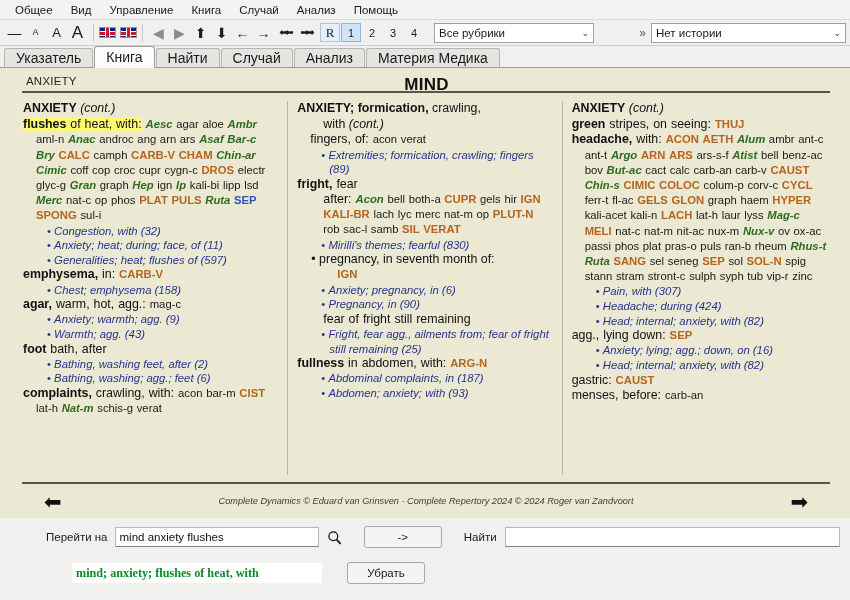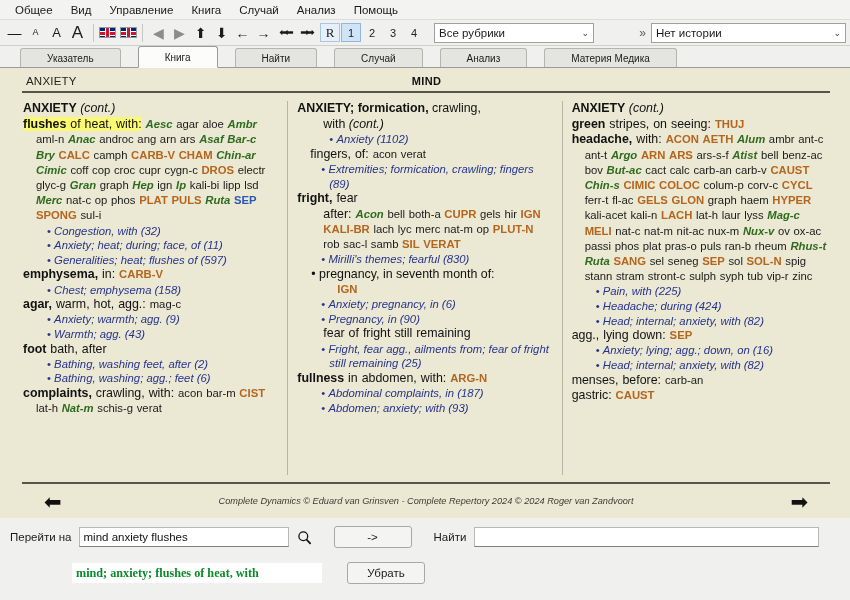--- a/index.html
+++ b/index.html
@@ -109,30 +109,29 @@
   #tabbar {
     height: 22px;
     background: #f0f0ee;
     display: flex;
     align-items: flex-end;
     padding-left: 4px;
     border-bottom: 1px solid #9a9a96;
   }
   .tab {
     height: 19px;
-    padding: 0 26px;
-    font-size: 10px;
+    padding: 0 11px;
+    font-size: 14px;
     color: #1a1a1a;
     display: flex; align-items: center;
     background: #e4e4e0;
     border: 1px solid #b4b4b0;
     border-bottom: none;
     margin-right: 1px;
     border-radius: 3px 3px 0 0;
-    margin-left: 16px;
   }
   .tab.active {
     background: #fcfcfa;
     height: 22px;
     border-color: #9a9a96;
     border-bottom: 1px solid #fcfcfa;
     font-weight: normal;
     margin-bottom: -1px;
   }
 
@@ -151,21 +150,21 @@
   }
   #book-header .left {
     font-size: 11.5px;
     color: #262620;
     letter-spacing: 0.2px;
   }
   #book-header .center {
     position: absolute;
     left: 3px; right: 0;
     text-align: center;
-    font-size: 11px;
+    font-size: 17px;
     font-weight: bold;
     color: #111;
     letter-spacing: 0.3px;
   }
   #book-rule {
     height: 2px;
     background: #55554a;
     margin: 0 20px 0 22px;
   }
 
@@ -247,20 +246,21 @@
   }
 
   
   #bottombar {
     height: 38px;
     background: #f0f0ee;
     display: flex;
     align-items: center;
     padding: 0 10px;
     gap: 0;
+    margin-left: 36px;
   }
   .blabel {
     font-size: 11.5px;
     color: #1a1a1a;
     white-space: nowrap;
   }
   .btext {
     height: 20px;
     background: #fff;
     border: 1px solid #b8b8b6;
@@ -431,23 +431,20 @@
     </div>
 
     <div class="col sep">
       <div class="head-line">
         <span class="ttl">ANXIETY; formication,</span><span> crawling,</span>
       </div>
       <div style="padding-left:26px">
         <span>with</span>
         <span class="ital">(cont.)</span>
       </div>
-      <div class="xref deep">
-        <span class="bullet">•&nbsp;</span><span>Anxiety (1102)</span>
-      </div>
 
       <div class="rub" style="padding-left:13px;text-indent:0">
         <span>fingers,</span><span> of:</span>
         <span class="rem"><span class="g1">acon</span> <span class="g1">verat</span> </span>
       </div>
       <div>
           <div class="xref"><span class="bullet">•&nbsp;</span><span>Extremities; formication, crawling; fingers (89)</span></div>
         </div>
 
       <div class="rub">
@@ -497,42 +494,42 @@
       <div class="rub">
         <span class="rname">green</span><span> stripes, on seeing:</span>
         <span class="rem"><span class="g4">THUJ</span> </span>
       </div>
 
       <div class="rub">
         <span class="rname">headache,</span><span> with:</span>
         <span class="rem"><span class="g4">ACON</span> <span class="g4">AETH</span> <span class="g2">Alum</span> <span class="g1">ambr</span> <span class="g1">ant-c</span> <span class="g1">ant-t</span> <span class="g2">Argo</span> <span class="g4">ARN</span> <span class="g4">ARS</span> <span class="g1">ars-s-f</span> <span class="g2">Atist</span> <span class="g1">bell</span> <span class="g1">benz-ac</span> <span class="g1">bov</span> <span class="g2">But-ac</span> <span class="g1">cact</span> <span class="g1">calc</span> <span class="g1">carb-an</span> <span class="g1">carb-v</span> <span class="g4">CAUST</span> <span class="g2">Chin-s</span> <span class="g4">CIMIC</span> <span class="g4">COLOC</span> <span class="g1">colum-p</span> <span class="g1">corv-c</span> <span class="g4">CYCL</span> <span class="g1">ferr-t</span> <span class="g1">fl-ac</span> <span class="g4">GELS</span> <span class="g4">GLON</span> <span class="g1">graph</span> <span class="g1">haem</span> <span class="g4">HYPER</span> <span class="g1">kali-acet</span> <span class="g1">kali-n</span> <span class="g4">LACH</span> <span class="g1">lat-h</span> <span class="g1">laur</span> <span class="g1">lyss</span> <span class="g2">Mag-c</span> <span class="g4">MELI</span> <span class="g1">nat-c</span> <span class="g1">nat-m</span> <span class="g1">nit-ac</span> <span class="g1">nux-m</span> <span class="g2">Nux-v</span> <span class="g1">ov</span> <span class="g1">ox-ac</span> <span class="g1">passi</span> <span class="g1">phos</span> <span class="g1">plat</span> <span class="g1">pras-o</span> <span class="g1">puls</span> <span class="g1">ran-b</span> <span class="g1">rheum</span> <span class="g2">Rhus-t</span> <span class="g2">Ruta</span> <span class="g4">SANG</span> <span class="g1">sel</span> <span class="g1">seneg</span> <span class="g4">SEP</span> <span class="g1">sol</span> <span class="g4">SOL-N</span> <span class="g1">spig</span> <span class="g1">stann</span> <span class="g1">stram</span> <span class="g1">stront-c</span> <span class="g1">sulph</span> <span class="g1">syph</span> <span class="g1">tub</span> <span class="g1">vip-r</span> <span class="g1">zinc</span> </span>
       </div>
       <div>
-          <div class="xref"><span class="bullet">•&nbsp;</span><span>Pain, with (225)</span></div>
+          <div class="xref"><span class="bullet">•&nbsp;</span><span>Pain, with (307)</span></div>
           <div class="xref"><span class="bullet">•&nbsp;</span><span>Headache; during (424)</span></div>
           <div class="xref"><span class="bullet">•&nbsp;</span><span>Head; internal; anxiety, with (82)</span></div>
         </div>
 
       <div class="rub">
         <span>agg.,</span><span> lying down:</span>
         <span class="rem"><span class="g4">SEP</span> </span>
       </div>
       <div>
           <div class="xref"><span class="bullet">•&nbsp;</span><span>Anxiety; lying; agg.; down, on (16)</span></div>
           <div class="xref"><span class="bullet">•&nbsp;</span><span>Head; internal; anxiety, with (82)</span></div>
         </div>
 
       <div class="rub">
+        <span>gastric</span><span>:</span>
+        <span class="rem"><span class="g4">CAUST</span> </span>
+      </div>
+
+      <div class="rub">
         <span>menses,</span><span> before:</span>
         <span class="rem"><span class="g1">carb-an</span> </span>
-      </div>
-
-      <div class="rub">
-        <span>gastric</span><span>:</span>
-        <span class="rem"><span class="g4">CAUST</span> </span>
       </div>
     </div>
   </div>
 
   <div id="book-footer">
     <div class="arrow">⬅</div>
     <div class="credit">Complete Dynamics © Eduard van Grinsven  -  Complete Repertory 2024 © 2024 Roger van Zandvoort</div>
     <div class="arrow">➡</div>
   </div>
 </div>

